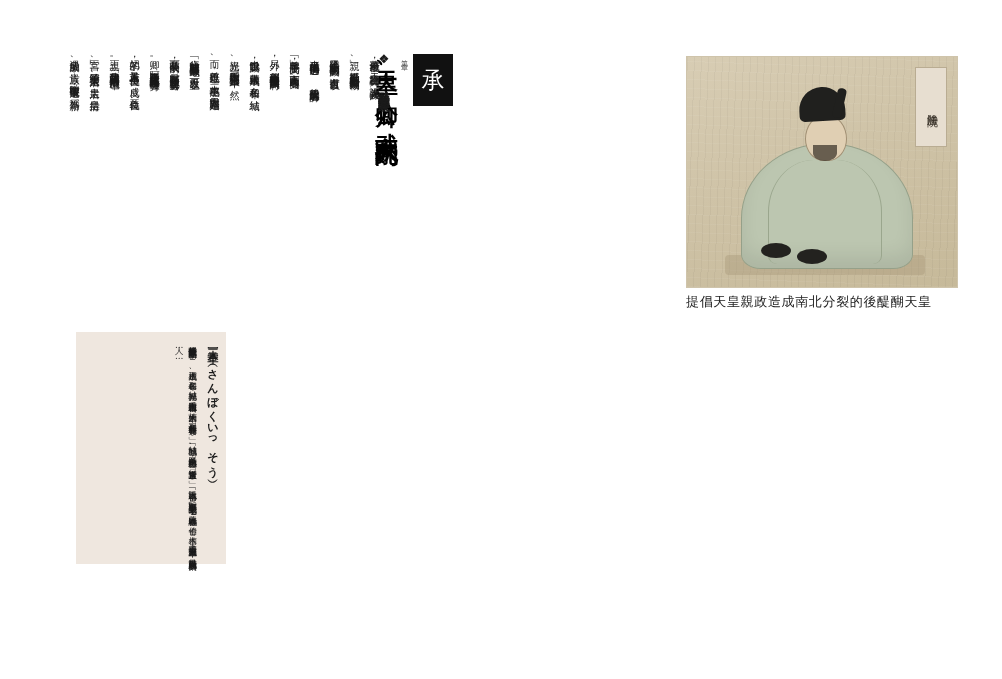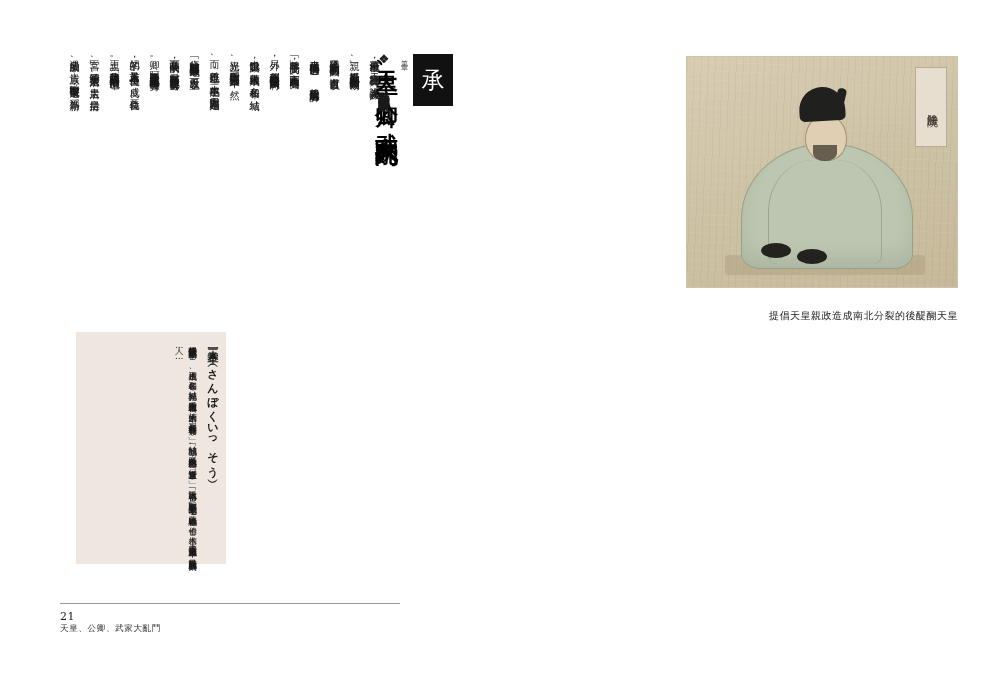--- a/index.html
+++ b/index.html
@@ -267,24 +267,24 @@
   .fig-mat {
     position: absolute;
     left: 38px;
     top: 198px;
     width: 200px;
     height: 20px;
     background: rgba(170,155,124,0.45);
     border-radius: 4px;
   }
   .photo-caption {
-    margin-top: 21px;
-    text-align: right;
-    font-family: "DejaVu Serif", "Liberation Serif", serif;
-    font-size: 10px;
+    margin-top: 5px;
+    text-align: left;
+    font-family: "DejaVu Serif", "Liberation Serif", serif;
+    font-size: 13px;
     letter-spacing: 0.05em;
     color: #222;
   }
 
   
   .footer {
     position: absolute;
     bottom: 42px;
     height: 34px;
   }
@@ -345,27 +345,20 @@
       <div class="vcol short">親王。建武新政後得到「准三后」（也同「準</div>
       <div class="vcol short">三宮」）、給予等同太皇太后、皇太后、皇后待</div>
       <div class="vcol short">遇的皇族、貴族，頭銜取得院號進下，稱為新</div>
     </div>
 
     <div class="notebox">
       <div class="ntitle">三木一草 （さんぼくいっそう）</div>
       <div class="nbody">指後醍醐天皇建武新政促臣──楠木正成、名和長年、結城親光、千種忠顯四人合稱。楠木的「木」、名和長年的「長」取其「な」、結城的「城」、以及千種忠顯的「種」，日文音讀皆近「き」，故以「三木」合稱；「草」則取自《太平記》第十七卷：「此時三木皆結城，伯耆、楠木、千種凋中盡滅為『三木一草』，是以身受朝恩而自棄的人……</div>
     </div>
 
-    <div class="footer footer-left">
-      <div class="rule"></div>
-      <div class="row">
-        <div class="pageno">21</div>
-        <div class="ftext">天皇、公卿、武家大亂鬥</div>
-      </div>
-    </div>
   </div>
 
   <div class="page page-right">
 
     <div class="photo-wrap">
       <div class="photo">
         <div class="paper-grain"></div>
         <div class="fig-mat"></div>
         <div class="fig-robe"></div>
         <div class="fig-shoe s1"></div>

